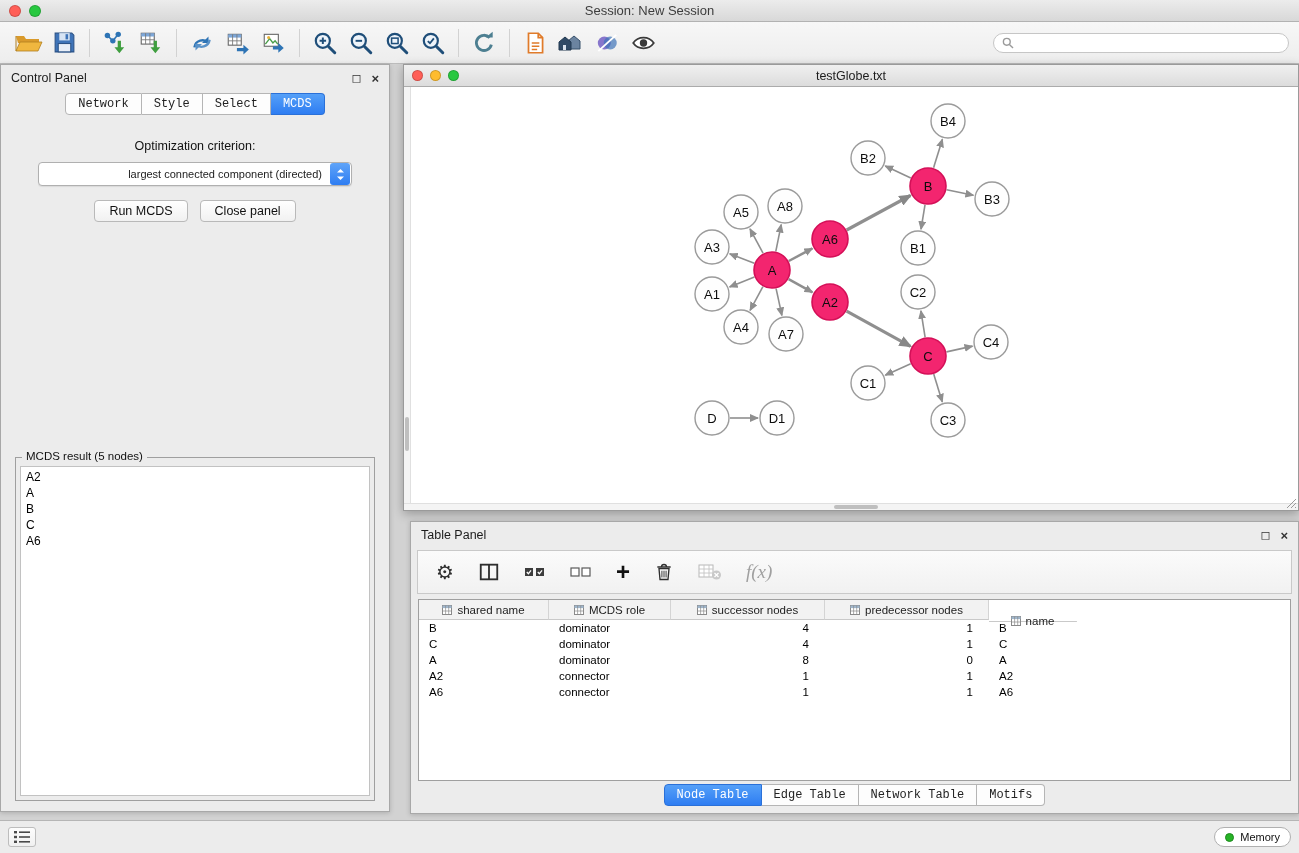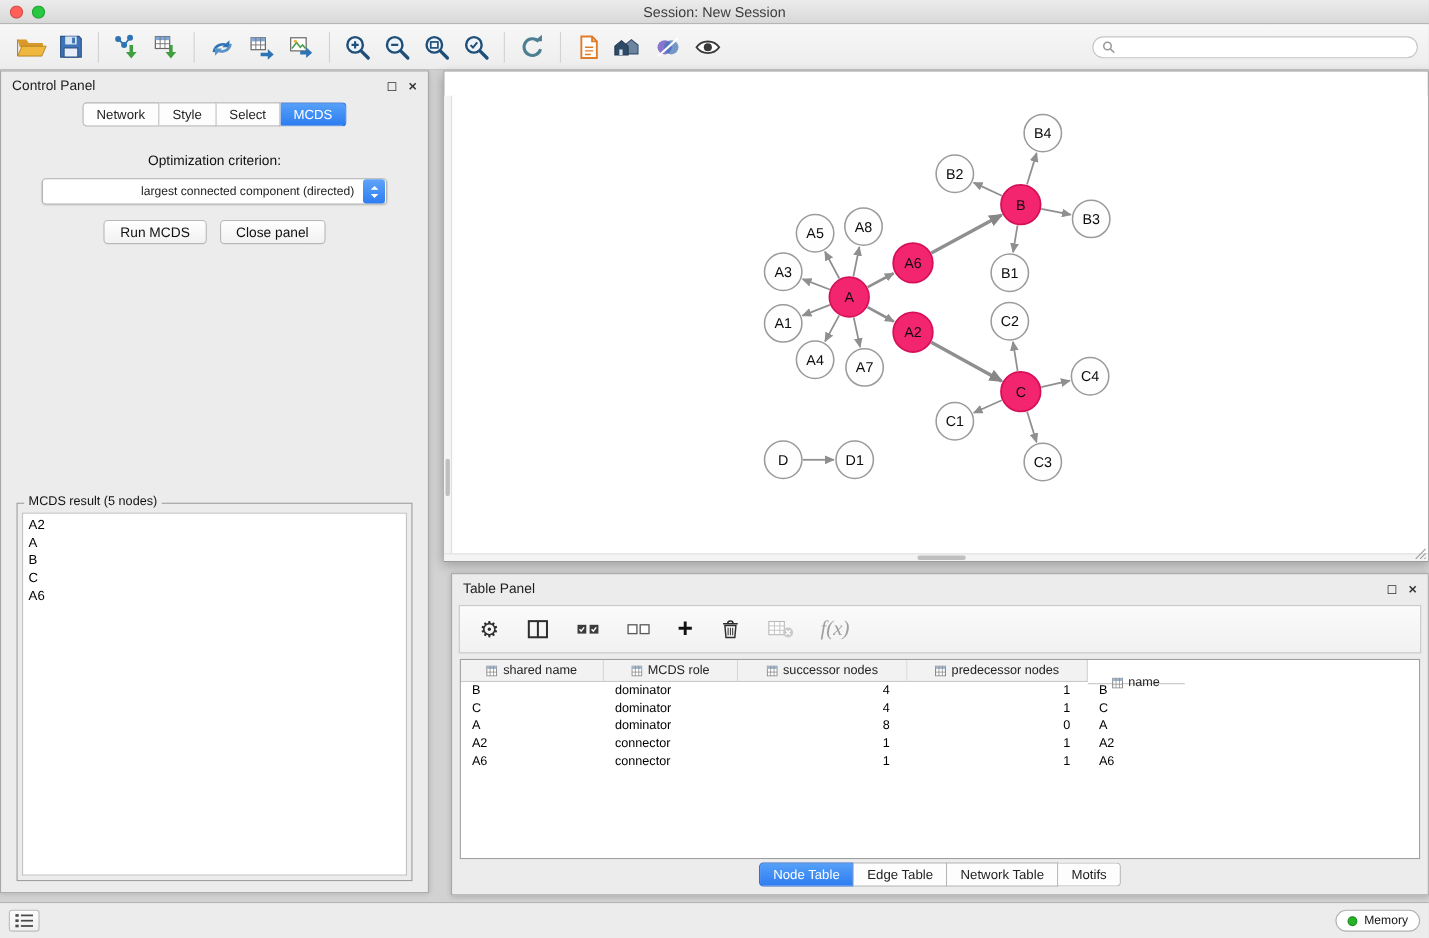--- a/index.html
+++ b/index.html
@@ -43,21 +43,21 @@
   .panel { position:absolute; background:#ececec; border:1px solid #a8a8a8; box-shadow:0 1px 5px rgba(0,0,0,0.18); }
   .panel-header { height:26px; display:flex; align-items:center; padding:0 10px; font-size:12.5px; color:#1c1c1c; }
   .win-controls { margin-left:auto; display:flex; gap:10px; align-items:center; }
   .win-ic { font-size:12px; color:#333; line-height:1; cursor:default; }
   .win-ic.bold { font-weight:bold; font-size:13px; }
   
   #control-panel { left:0; top:0; width:390px; height:748px; }
   .cp-tabs { display:flex; justify-content:center; margin-top:2px; }
   .seg-tab {
     font-size:12px; padding:3px 12px; background:#fdfdfd; color:#222;
-    border:1px solid #b5b5b5; border-left:none; line-height:14px; cursor:default;
+    border:1px solid #b5b5b5; border-left:none; line-height:14px; cursor:default;font-family:Liberation Mono, monospace;
   }
   .seg-tab:first-child { border-left:1px solid #b5b5b5; border-radius:4px 0 0 4px; }
   .seg-tab:last-child { border-radius:0 4px 4px 0; }
   .seg-tab.active { background:linear-gradient(#55a0f8,#2e7df2); color:#fff; border-color:#2a70d8; }
   .opt-label { text-align:center; font-size:12.5px; margin-top:24px; color:#111; }
   .mac-select {
     margin:9px auto 0; width:314px; height:24px; background:#fff;
     border:1px solid #b0b0b0; border-radius:4px; display:flex; align-items:center;
     box-shadow:0 1px 1px rgba(0,0,0,0.08);
   }
@@ -319,20 +319,28 @@
           <div class="result-item">A2</div>
           <div class="result-item">A</div>
           <div class="result-item">B</div>
           <div class="result-item">C</div>
           <div class="result-item">A6</div>
         </div>
     </div>
   </div>
 
   <div id="network-window">
+    <div class="net-titlebar">
+      <div class="net-lights">
+        <span class="tl red"></span>
+        <span class="tl yellow"></span>
+        <span class="tl green"></span>
+      </div>
+      <span class="net-title">testGlobe.txt</span>
+    </div>
     <div class="net-canvas">
       <svg width="894" height="423" viewBox="0 0 894 423" style="font-family:'Liberation Sans',sans-serif;">
         <defs>
           <marker id="ah-s" markerUnits="userSpaceOnUse" markerWidth="9" markerHeight="8" refX="8" refY="4" orient="auto">
             <path d="M0 0 L9 4 L0 8 z" fill="#8f8f8f"></path>
           </marker>
           <marker id="ah-l" markerUnits="userSpaceOnUse" markerWidth="13" markerHeight="11" refX="11" refY="5.5" orient="auto">
             <path d="M0 0 L13 5.5 L0 11 z" fill="#878787"></path>
           </marker>
         </defs>

